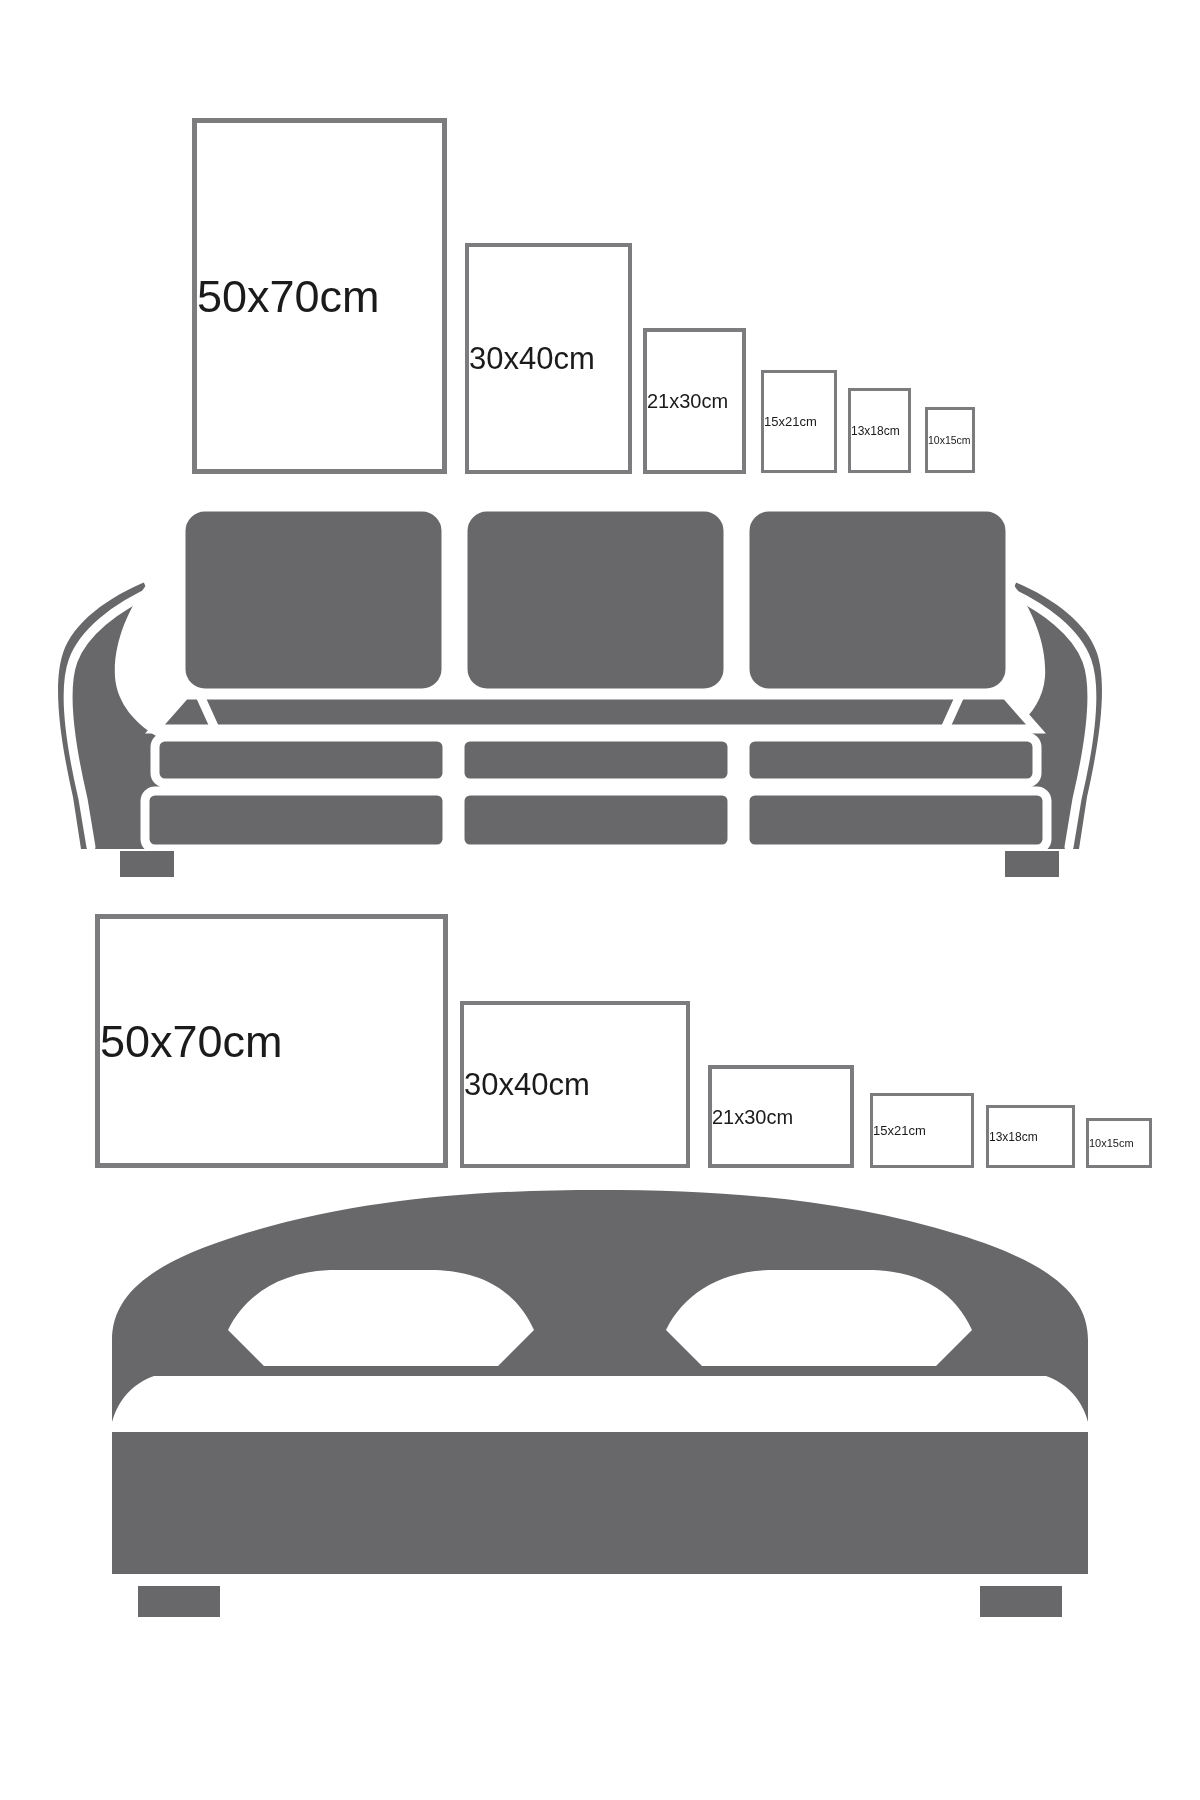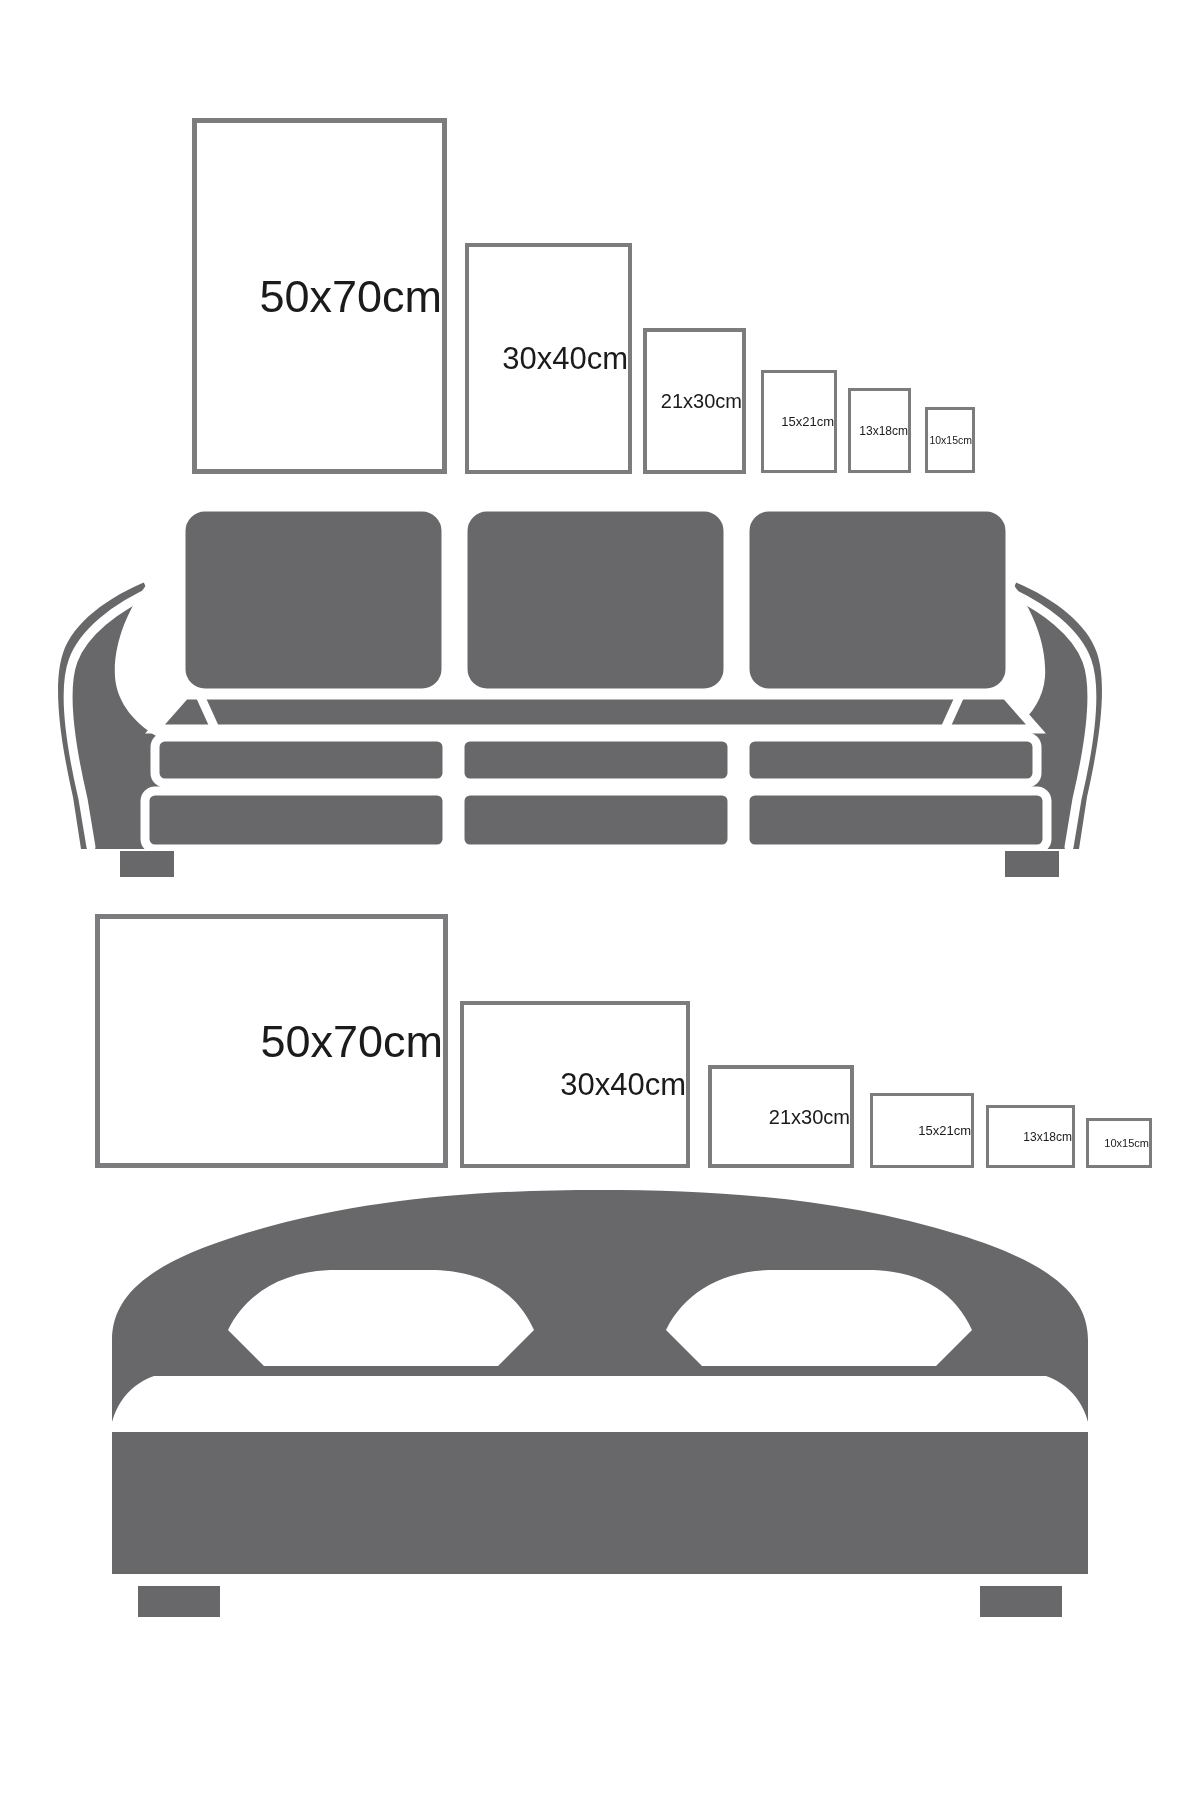--- a/index.html
+++ b/index.html
@@ -11,21 +11,21 @@
     overflow: hidden;
   }
   .frame {
     position: absolute;
     box-sizing: border-box;
     background: var(--frame-fill, #ffffff);
     border-style: solid;
     border-color: var(--frame-border, #7c7c7f);
     display: flex;
     align-items: center;
-    justify-content: flex-end;
+    justify-content: flex-start;
     color: var(--label-text, #1b1b1b);
   }
   .frame-label {
     line-height: 1;
     white-space: nowrap;
     letter-spacing: 0px;
   }
   .illustration { position: absolute; }
   .gray  { fill: var(--furniture, #68686b); }
   .pipe  { fill: none; stroke: var(--background, #ffffff); stroke-width: 9; stroke-linecap: round; }

